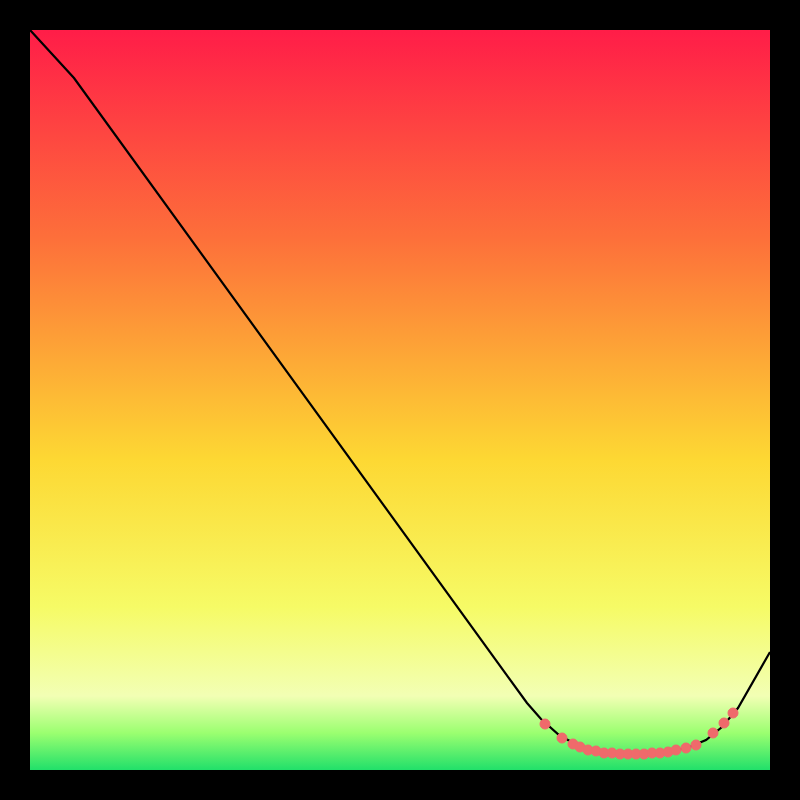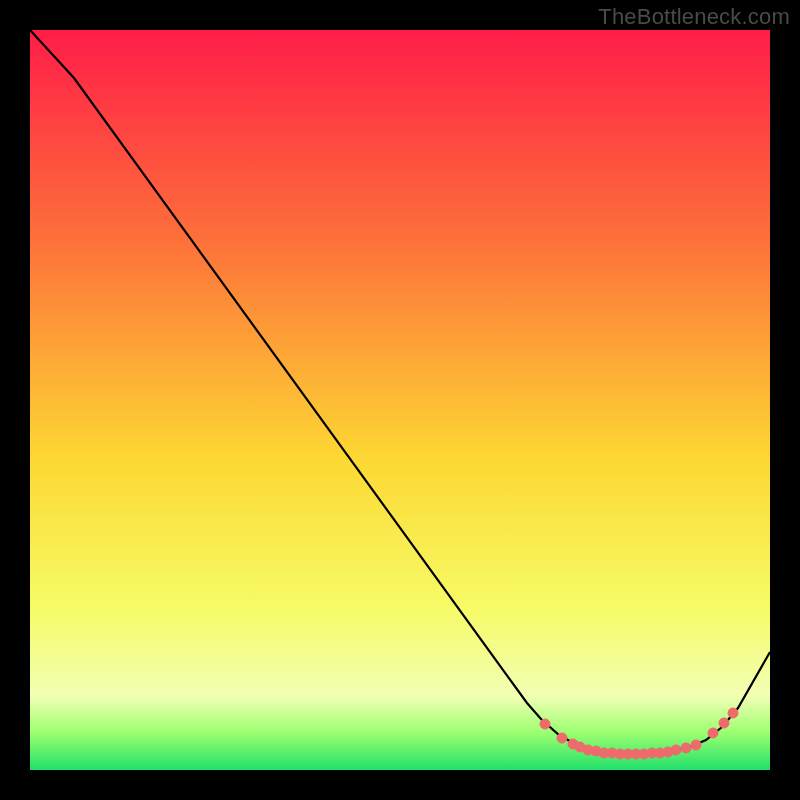--- a/index.html
+++ b/index.html
@@ -71,15 +71,14 @@
         <circle cx="668" cy="752" r="5" fill="#ef6a6b" stroke="#ef6a6b"></circle>
         <circle cx="676" cy="750" r="5" fill="#ef6a6b" stroke="#ef6a6b"></circle>
         <circle cx="686" cy="748" r="5" fill="#ef6a6b" stroke="#ef6a6b"></circle>
         <circle cx="696" cy="745" r="5" fill="#ef6a6b" stroke="#ef6a6b"></circle>
         <circle cx="713" cy="733" r="5" fill="#ef6a6b" stroke="#ef6a6b"></circle>
         <circle cx="724" cy="723" r="5" fill="#ef6a6b" stroke="#ef6a6b"></circle>
         <circle cx="733" cy="713" r="5" fill="#ef6a6b" stroke="#ef6a6b"></circle>
       </g>
 </svg>
 
-<div class="watermark">TheBottleneck.com</div>
 
 </div>
 
 </body></html>

